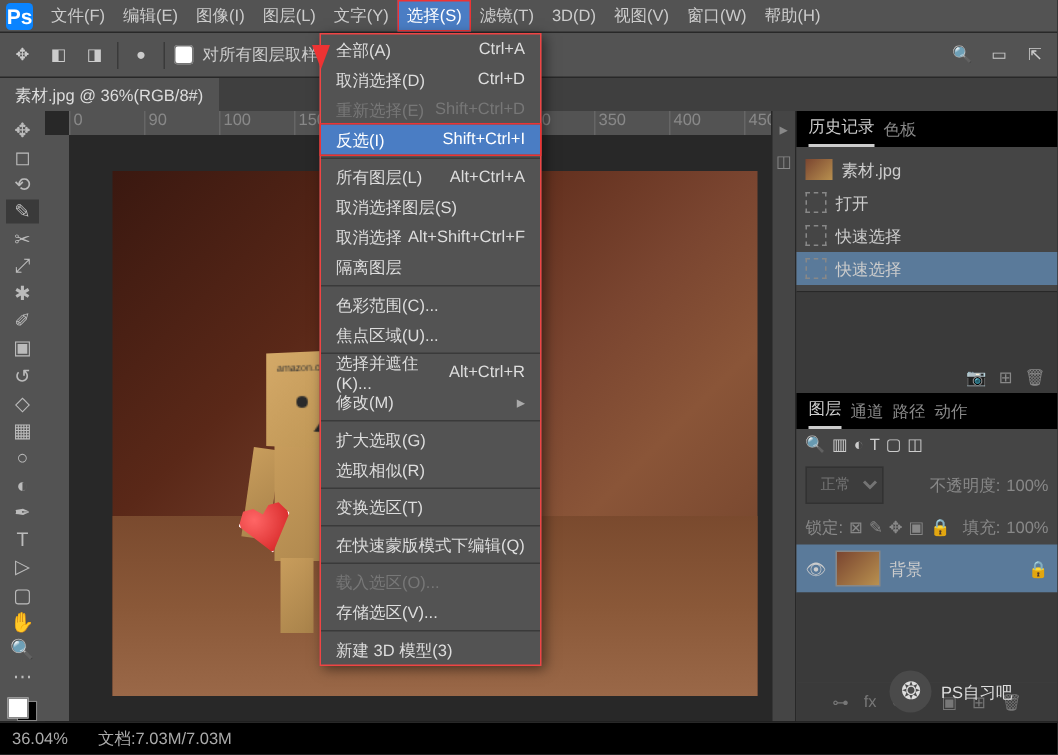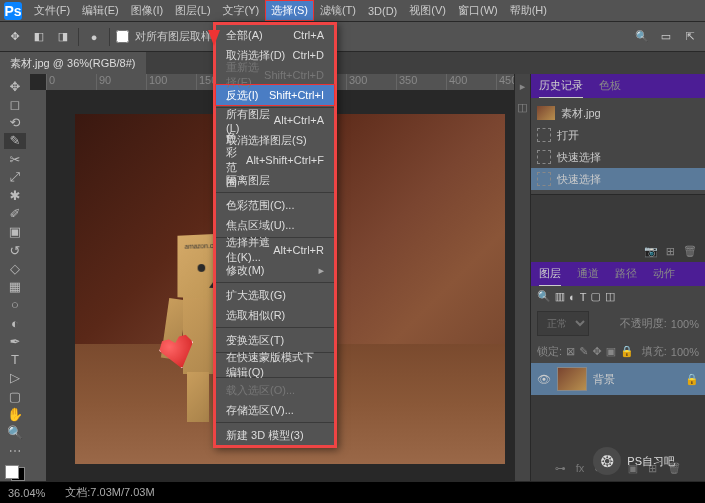--- a/index.html
+++ b/index.html
@@ -33,29 +33,29 @@
 .robot .head::before{content:"amazon.co.jp";position:absolute;top:8px;left:8px;font-size:7px;color:#333}
 .robot .eye{position:absolute;width:8px;height:8px;background:#2a2a2a;border-radius:50%;top:30px}
 .robot .eye.l{left:22px}.robot .eye.r{left:50px}
 .robot .mouth{position:absolute;width:14px;height:10px;background:#2a2a2a;left:34px;top:44px;clip-path:polygon(50% 0,100% 100%,0 100%)}
 .robot .body{position:absolute;top:62px;left:28px;width:64px;height:78px;background:linear-gradient(135deg,#c89d5c,#a8824a)}
 .robot .arm{position:absolute;width:18px;height:60px;background:linear-gradient(135deg,#c89d5c,#a8824a);top:65px}
 .robot .arm.l{left:10px;transform:rotate(8deg)}.robot .arm.r{left:90px;transform:rotate(-5deg)}
 .robot .leg{position:absolute;width:22px;height:50px;background:linear-gradient(135deg,#c89d5c,#a8824a);top:138px}
 .robot .leg.l{left:32px}.robot .leg.r{left:62px}
 .heart{position:absolute;left:5px;top:100px;width:35px;height:35px;background:radial-gradient(circle at 30% 30%,#ff6666,#cc1818);transform:rotate(-15deg);clip-path:polygon(50% 100%,0 35%,15% 10%,35% 10%,50% 25%,65% 10%,85% 10%,100% 35%);border:1px dashed #fff}
-.dropdown{position:absolute;top:22px;left:213px;width:124px;background:#535353;border:3px solid #ef4444;z-index:100;box-shadow:2px 2px 8px rgba(0,0,0,.5)}
+.dropdown{position:absolute;top:22px;left:213px;width:148px;background:#535353;border:1px solid #ef4444;z-index:100;box-shadow:2px 2px 8px rgba(0,0,0,.5)}
 .dropdown .di{height:20px;display:flex;align-items:center;padding:0 10px;justify-content:space-between;color:#ddd}
 .dropdown .di.dis{color:#777}
 .dropdown .di.hov{background:#4a7dc4;color:#fff;outline:1px solid #e33}
 .dropdown .di .arr{color:#aaa}
 .dropdown hr{border:none;border-top:1px solid #3a3a3a;margin:2px 0}
 .redarrow{position:absolute;top:30px;left:208px;width:0;height:0;border-left:6px solid transparent;border-right:6px solid transparent;border-top:16px solid #e33;z-index:101}
 .panels{width:175px;background:#454545;display:flex;flex-direction:column;border-left:1px solid #282828}
-.phead{background:#4c1d95;height:24px;display:flex;align-items:flex-start;padding:0 8px;gap:16px}
+.phead{background:#000000;height:24px;display:flex;align-items:flex-end;padding:0 8px;gap:6px}
 .phead .pt{color:#ccc;padding:4px 0}
 .phead .pt.act{border-bottom:2px solid #ccc}
 .phead .pt.dim{color:#888}
 .hist{background:#454545;padding:4px 0;border-bottom:1px solid #282828}
 .hrow{height:22px;display:flex;align-items:center;padding:0 6px;gap:6px}
 .hrow .thumb{width:18px;height:14px;background:linear-gradient(135deg,#7a4530,#b8904f)}
 .hrow .hi{width:14px;height:14px;display:inline-block;border:1px dashed #888}
 .hrow.sel{background:#5a7a9a}
 .spacer2{flex:1;background:#3a3a3a}
 .pbtns{height:22px;background:#3a3a3a;display:flex;align-items:center;justify-content:flex-end;gap:8px;padding:0 8px;color:#888}
@@ -275,21 +275,21 @@
     </div>
     <hr>
     <div class="di">
       <span>所有图层(L)</span>
       <span>Alt+Ctrl+A</span>
     </div>
     <div class="di">
       <span>取消选择图层(S)</span>
     </div>
     <div class="di">
-      <span>色彩范围</span>
+      <span>取消选择</span>
       <span>Alt+Shift+Ctrl+F</span>
     </div>
     <div class="di">
       <span>隔离图层</span>
     </div>
     <hr>
     <div class="di">
       <span>色彩范围(C)...</span>
     </div>
     <div class="di">

